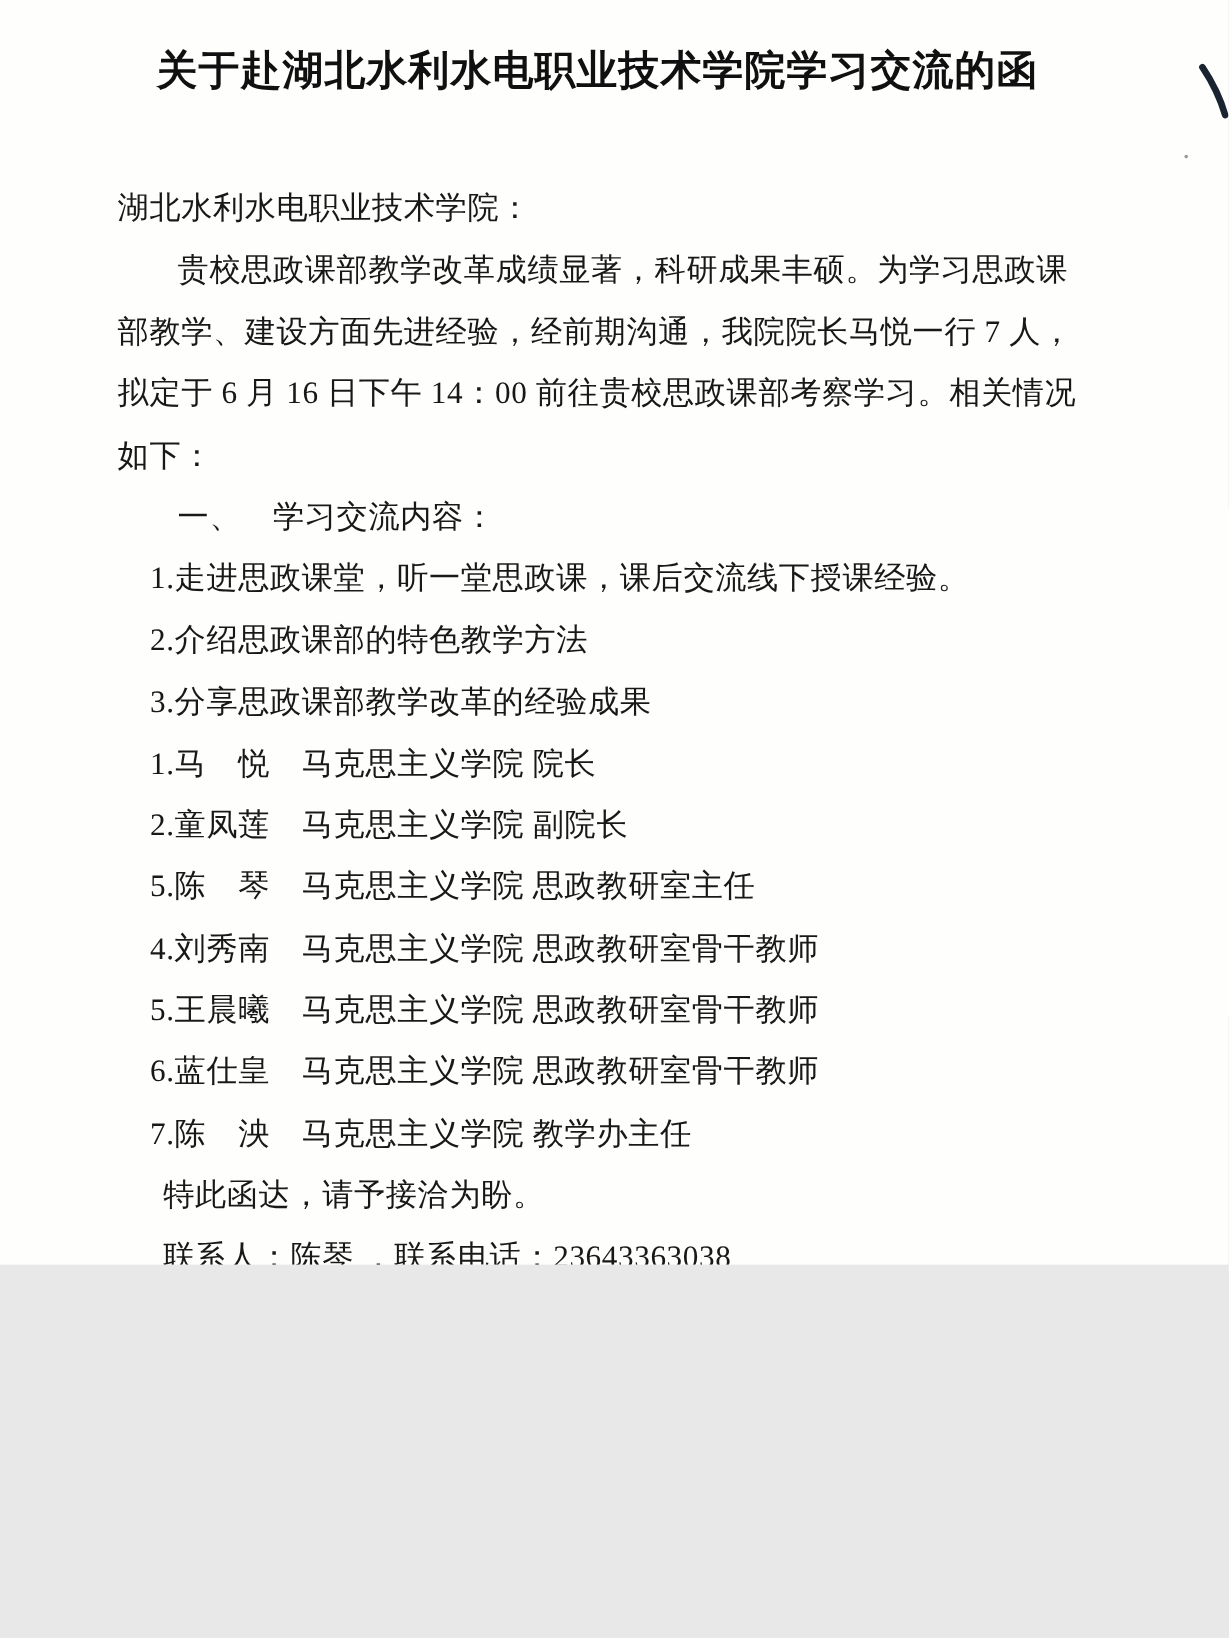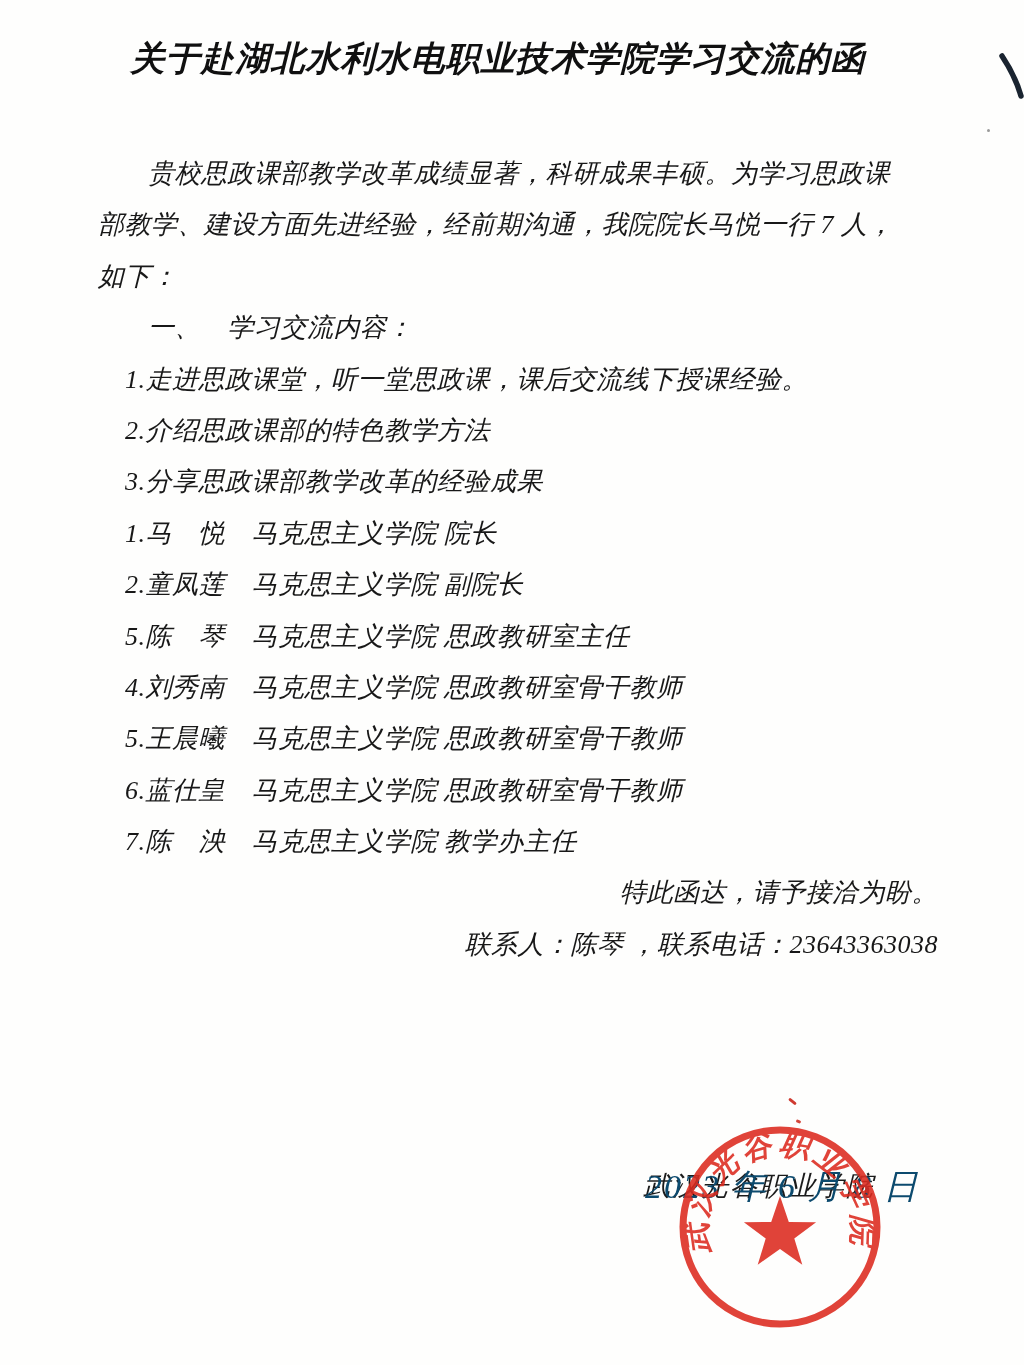--- a/index.html
+++ b/index.html
@@ -1,25 +1,24 @@
 <!DOCTYPE html>
 <html><head>
 <meta charset="utf-8">
 <style>
   html,body{margin:0;padding:0;background:#e8e8e8;}
   .page{
     position:relative;
-    width:1024px;height:1365px;
+    width:1024px;height:1054px;
     margin:0 auto;
     background:#fefefdff;
     background:#fefefd;
     font-family:"Liberation Serif","DejaVu Serif",serif;
     color:#151515;
     overflow:hidden;
-    font-style:italic;
   }
   .title{
     position:absolute;
     top:36px;left:0;right:28px;
     text-align:center;
     font-size:34px;
     font-weight:bold;
     letter-spacing:1px;
     color:#101010;
     margin:0;
@@ -32,21 +31,21 @@
     height:51.4px;
     font-size:26px;
     line-height:32px;
     letter-spacing:0.5px;
     white-space:pre;
     color:#181818;
   }
   .ind-none{padding-left:0;}
   .ind-para{padding-left:50px;}
   .ind-num{padding-left:27px;}
-  .ind-close{padding-left:38px;text-align:right;}
+  .ind-close{padding-left:38px;}
   .sig-org{
     position:absolute;
     top:1168px;left:643px;
     font-size:27px;letter-spacing:2px;
     white-space:pre;color:#1b1b1b;
   }
   .sig-date{
     position:absolute;
     top:1164px;left:645px;
     font-size:34px;letter-spacing:2px;
@@ -81,22 +80,24 @@
   }
 </style>
 </head>
 <body>
 
 <div class="page">
 
   <h1 class="title">关于赴湖北水利水电职业技术学院学习交流的函</h1>
 
   <div class="body-lines" id="lines">
+      <div class="line ind-none">湖北水利水电职业技术学院：</div>
       <div class="line ind-para">贵校思政课部教学改革成绩显著，科研成果丰硕。为学习思政课</div>
       <div class="line ind-none">部教学、建设方面先进经验，经前期沟通，我院院长马悦一行 7 人，</div>
+      <div class="line ind-none">拟定于 6 月 16 日下午 14：00 前往贵校思政课部考察学习。相关情况</div>
       <div class="line ind-none">如下：</div>
       <div class="line ind-para">一、　学习交流内容：</div>
       <div class="line ind-num">1.走进思政课堂，听一堂思政课，课后交流线下授课经验。</div>
       <div class="line ind-num">2.介绍思政课部的特色教学方法</div>
       <div class="line ind-num">3.分享思政课部教学改革的经验成果</div>
       <div class="line ind-num">1.马　悦　马克思主义学院 院长</div>
       <div class="line ind-num">2.童凤莲　马克思主义学院 副院长</div>
       <div class="line ind-num">5.陈　琴　马克思主义学院 思政教研室主任</div>
       <div class="line ind-num">4.刘秀南　马克思主义学院 思政教研室骨干教师</div>
       <div class="line ind-num">5.王晨曦　马克思主义学院 思政教研室骨干教师</div>

